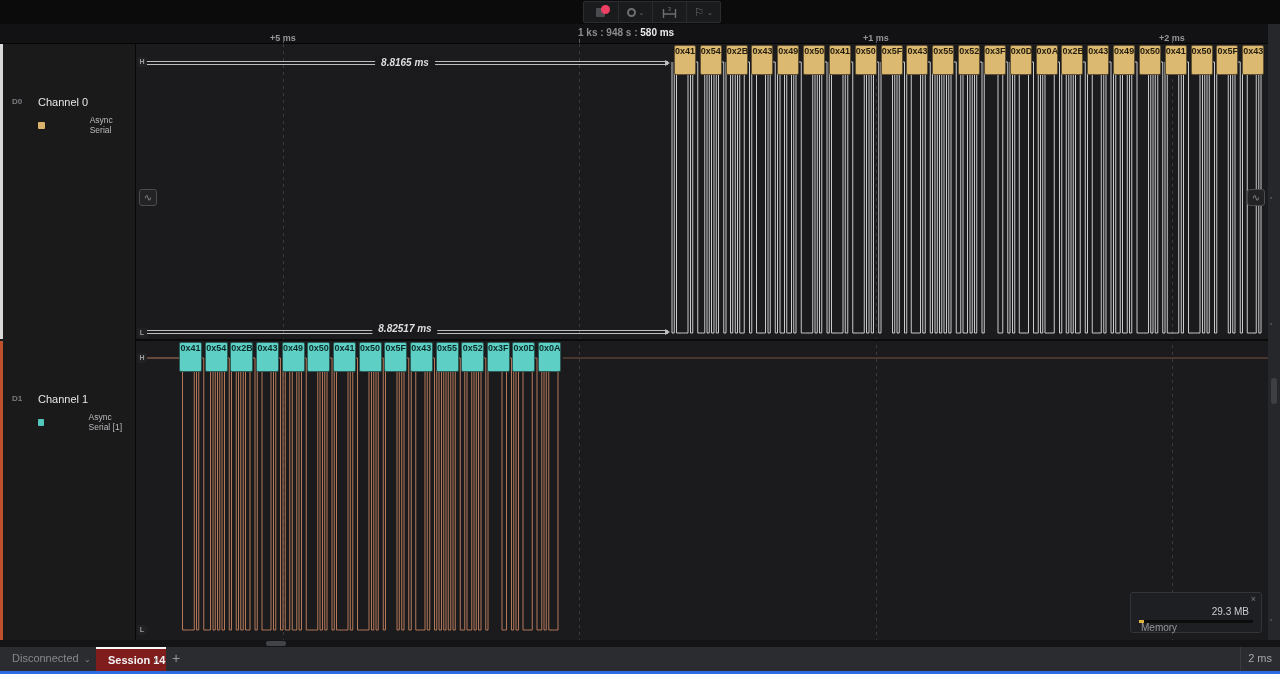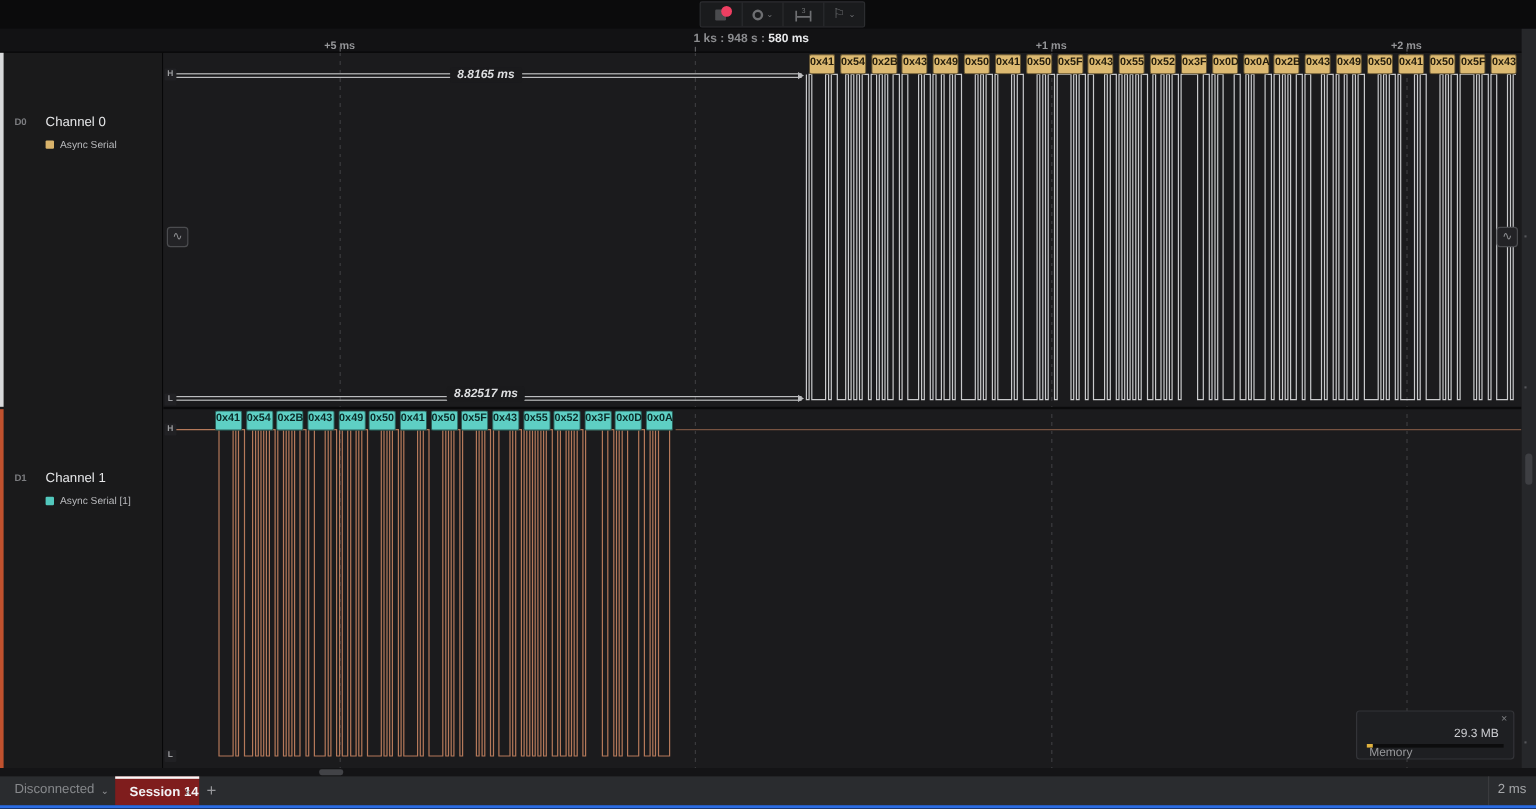--- a/index.html
+++ b/index.html
@@ -30,39 +30,39 @@
   .tl-abs { position:absolute; top:3px; font-size:10px; font-weight:bold; color:#8b8c8f; white-space:nowrap; }
   .tl-abs b { color:#e9eaec; }
   .tl-marker { position:absolute; top:9px; transform:translateX(-50%); font-size:9px; font-weight:bold; color:#96979a; white-space:nowrap; }
   .tl-tick { position:absolute; bottom:0; width:1px; height:4px; background:#5b5c5f; }
 
   
   .sidebar { left:0; top:44px; width:136px; height:596px; background:#1a1a1b; border-right:1px solid #070708; }
   .edge-strip { position:absolute; left:0; width:3px; }
   .ch-id { position:absolute; left:12px; font-size:8px; color:#7c7d80; font-weight:bold; }
   .ch-name { position:absolute; left:38px; font-size:11px; color:#e6e7e9; }
-  .an-row { position:absolute; left:38px; display:flex; align-items:center; }
+  .an-row { position:absolute; left:38px; display:flex; align-items:center;gap:40px; }
   .an-swatch { width:7px; height:7px; border-radius:1px; margin-right:5px; }
   .an-label { font-size:8.5px; color:#b9babd; }
 
   
   .plot { left:136px; top:44px; width:1132px; height:596px; background:#1b1b1d; overflow:hidden; }
   .gridline { position:absolute; top:0; width:1px; height:596px;
     background:repeating-linear-gradient(to bottom,#3a3a3d 0 3px,transparent 3px 7px); }
   .row-divider { position:absolute; left:0; width:1132px; height:2px; background:#0a0a0b; }
   svg.wave { position:absolute; left:0; top:0; }
   .m-line { position:absolute; height:1px; background:#bcbdbf; }
   .arrow-r { position:absolute; width:0; height:0; border-top:3px solid transparent;
     border-bottom:3px solid transparent; border-left:5px solid #bcbdbf; }
   .m-label { position:absolute; transform:translateX(-50%); font-size:10px; font-weight:bold;
     color:#dedfe1; background:#1a1a1c; padding:1px 6px; border-radius:2px; white-space:nowrap; z-index:4;font-style:italic; }
   .rail-badge { position:absolute; width:10px; height:10px; background:#212124; color:#9b9c9f;
     font-size:7px; font-weight:bold; text-align:center; line-height:10px; border-radius:1px; z-index:3; }
-  .decode-byte { position:absolute; height:17px; border-radius:2px; border:1px solid rgba(0,0,0,.55);
-    font-size:9px; font-weight:bold; line-height:11px; z-index:2; }
+  .decode-byte { position:absolute; height:30px; border-radius:2px; border:1px solid rgba(0,0,0,.55);
+    font-size:9px; font-weight:bold; text-align:center; line-height:11px; z-index:2; }
   .analog-btn { position:absolute; width:18px; height:17px; background:#232326; border:1px solid #4b4c4f;
     border-radius:3px; color:#8e8f92; font-size:10px; text-align:center; line-height:15px; z-index:5; }
 
   
   .tooltip { left:1171px; top:61px; width:88px; background:#2a2b2d; border:1px solid #4a4b4e;
     border-radius:3px; padding:4px 6px; z-index:20; }
   .tooltip div { font-size:8.5px; color:#dcdde0; line-height:13px; white-space:nowrap; }
   .mem-panel { left:1130px; top:592px; width:132px; height:41px; background:#1e1f22;
     border:1px solid #333438; border-radius:3px; z-index:20; }
   .mem-close { position:absolute; right:5px; top:1px; font-size:9px; color:#7b7c7f; line-height:10px; }

